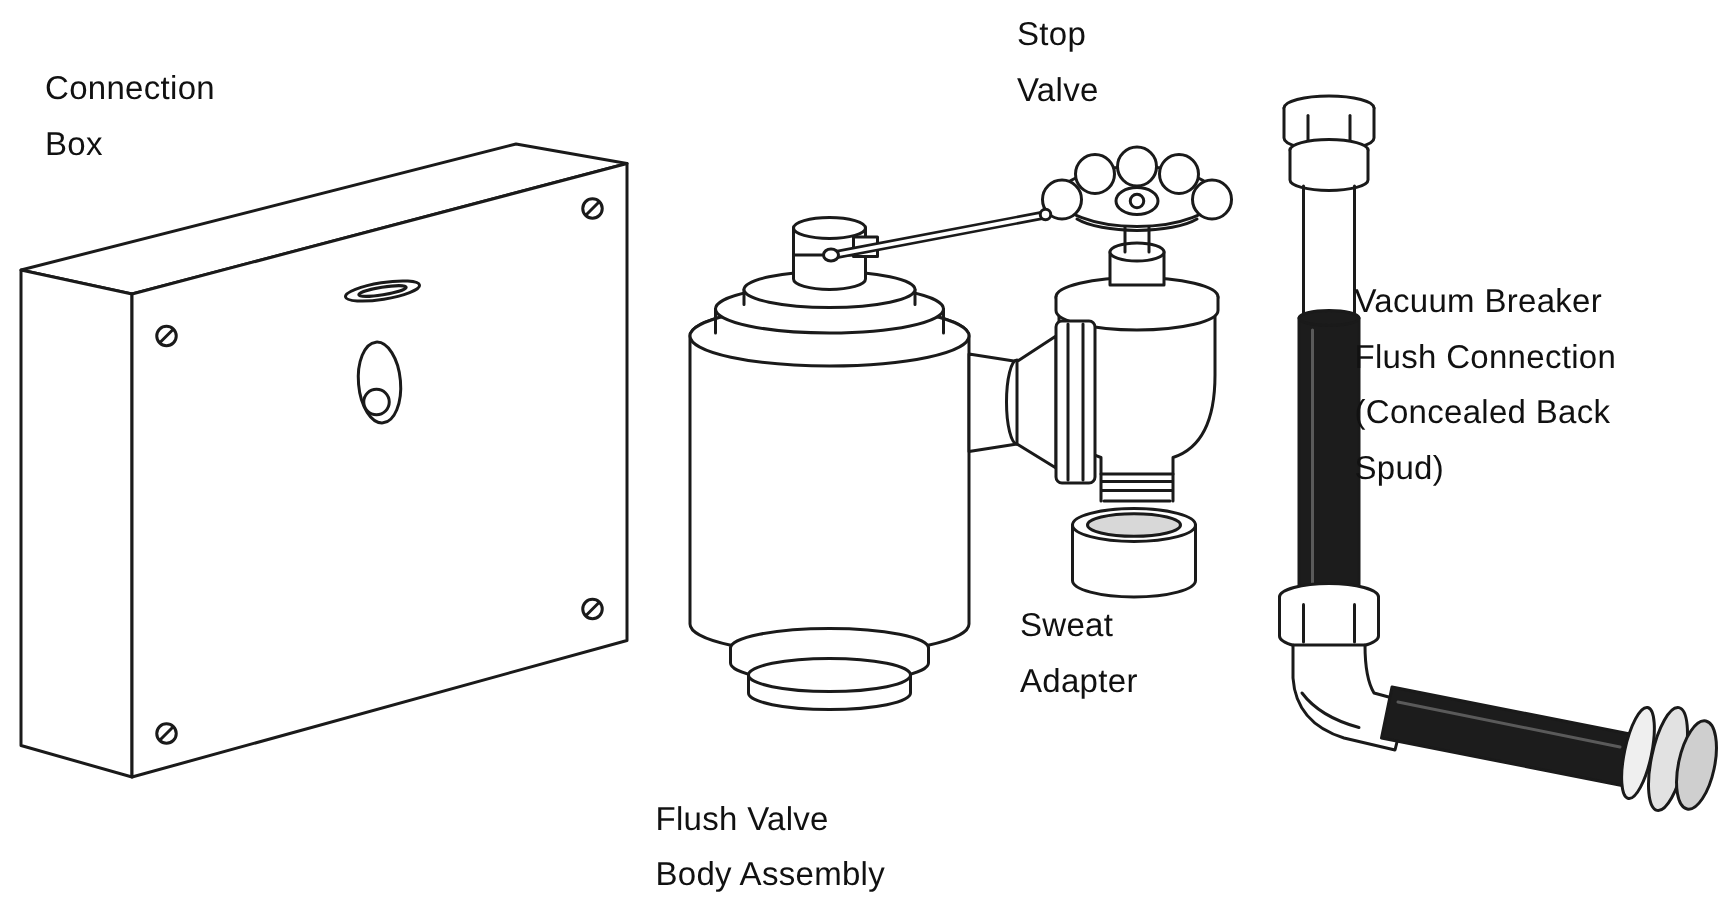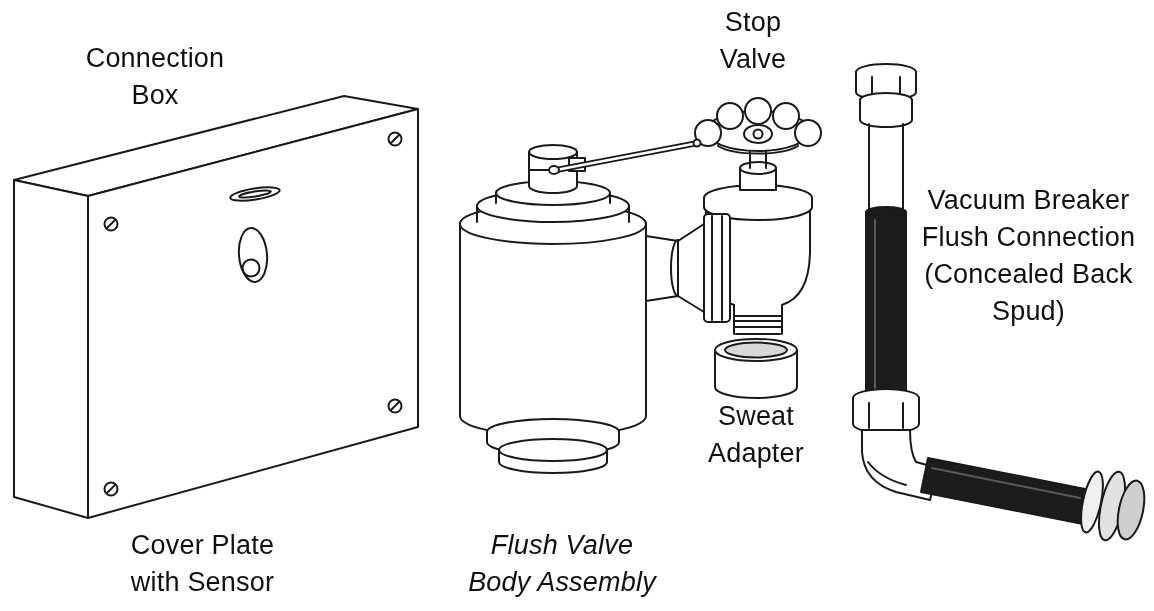--- a/index.html
+++ b/index.html
@@ -9,32 +9,32 @@
     width: 1154px;
     height: 611px;
     background: #ffffff;
     overflow: hidden;
     font-family: "Liberation Sans", sans-serif;
   }
   .stage svg { position: absolute; left: 0; top: 0; }
   .label {
     position: absolute;
     white-space: pre-line;
-    text-align: center;
-    font-size: 27px;
+    text-align: left;
+    font-size: 22px;
     line-height: 37px;
     color: #111111;
     letter-spacing: 0.2px;
   }
   .lbl-electrical { left: 30px;  top: 40px;  width: 250px; }
   .lbl-stop       { left: 678px; top: 4px;   width: 150px; }
   .lbl-vacuum     { left: 903px; top: 182px; width: 251px; }
   .lbl-sweat      { left: 680px; top: 398px; width: 152px; }
   .lbl-cover      { left: 80px;  top: 527px; width: 245px; }
-  .lbl-flush      { left: 437px; top: 527px; width: 250px; font-style: italic; }
+  .lbl-flush      { left: 437px; top: 527px; width: 250px; }
 </style>
 </head>
 <body>
 
 <div class="stage">
 
   <svg width="1154" height="611" viewBox="0 0 1154 611">
     <g fill="#ffffff" stroke="#1a1a1a" stroke-width="2" stroke-linejoin="round" stroke-linecap="round">
 
       <g>
@@ -172,18 +172,16 @@
   <div class="label lbl-electrical">Connection
 Box</div>
   <div class="label lbl-stop">Stop
 Valve</div>
   <div class="label lbl-sweat">Sweat
 Adapter</div>
   <div class="label lbl-vacuum">Vacuum Breaker
 Flush Connection
 (Concealed Back
 Spud)</div>
-  <div class="label lbl-cover">Cover Plate
-with Sensor</div>
   <div class="label lbl-flush">Flush Valve
 Body Assembly</div>
 
 </div>
 
 </body></html>

